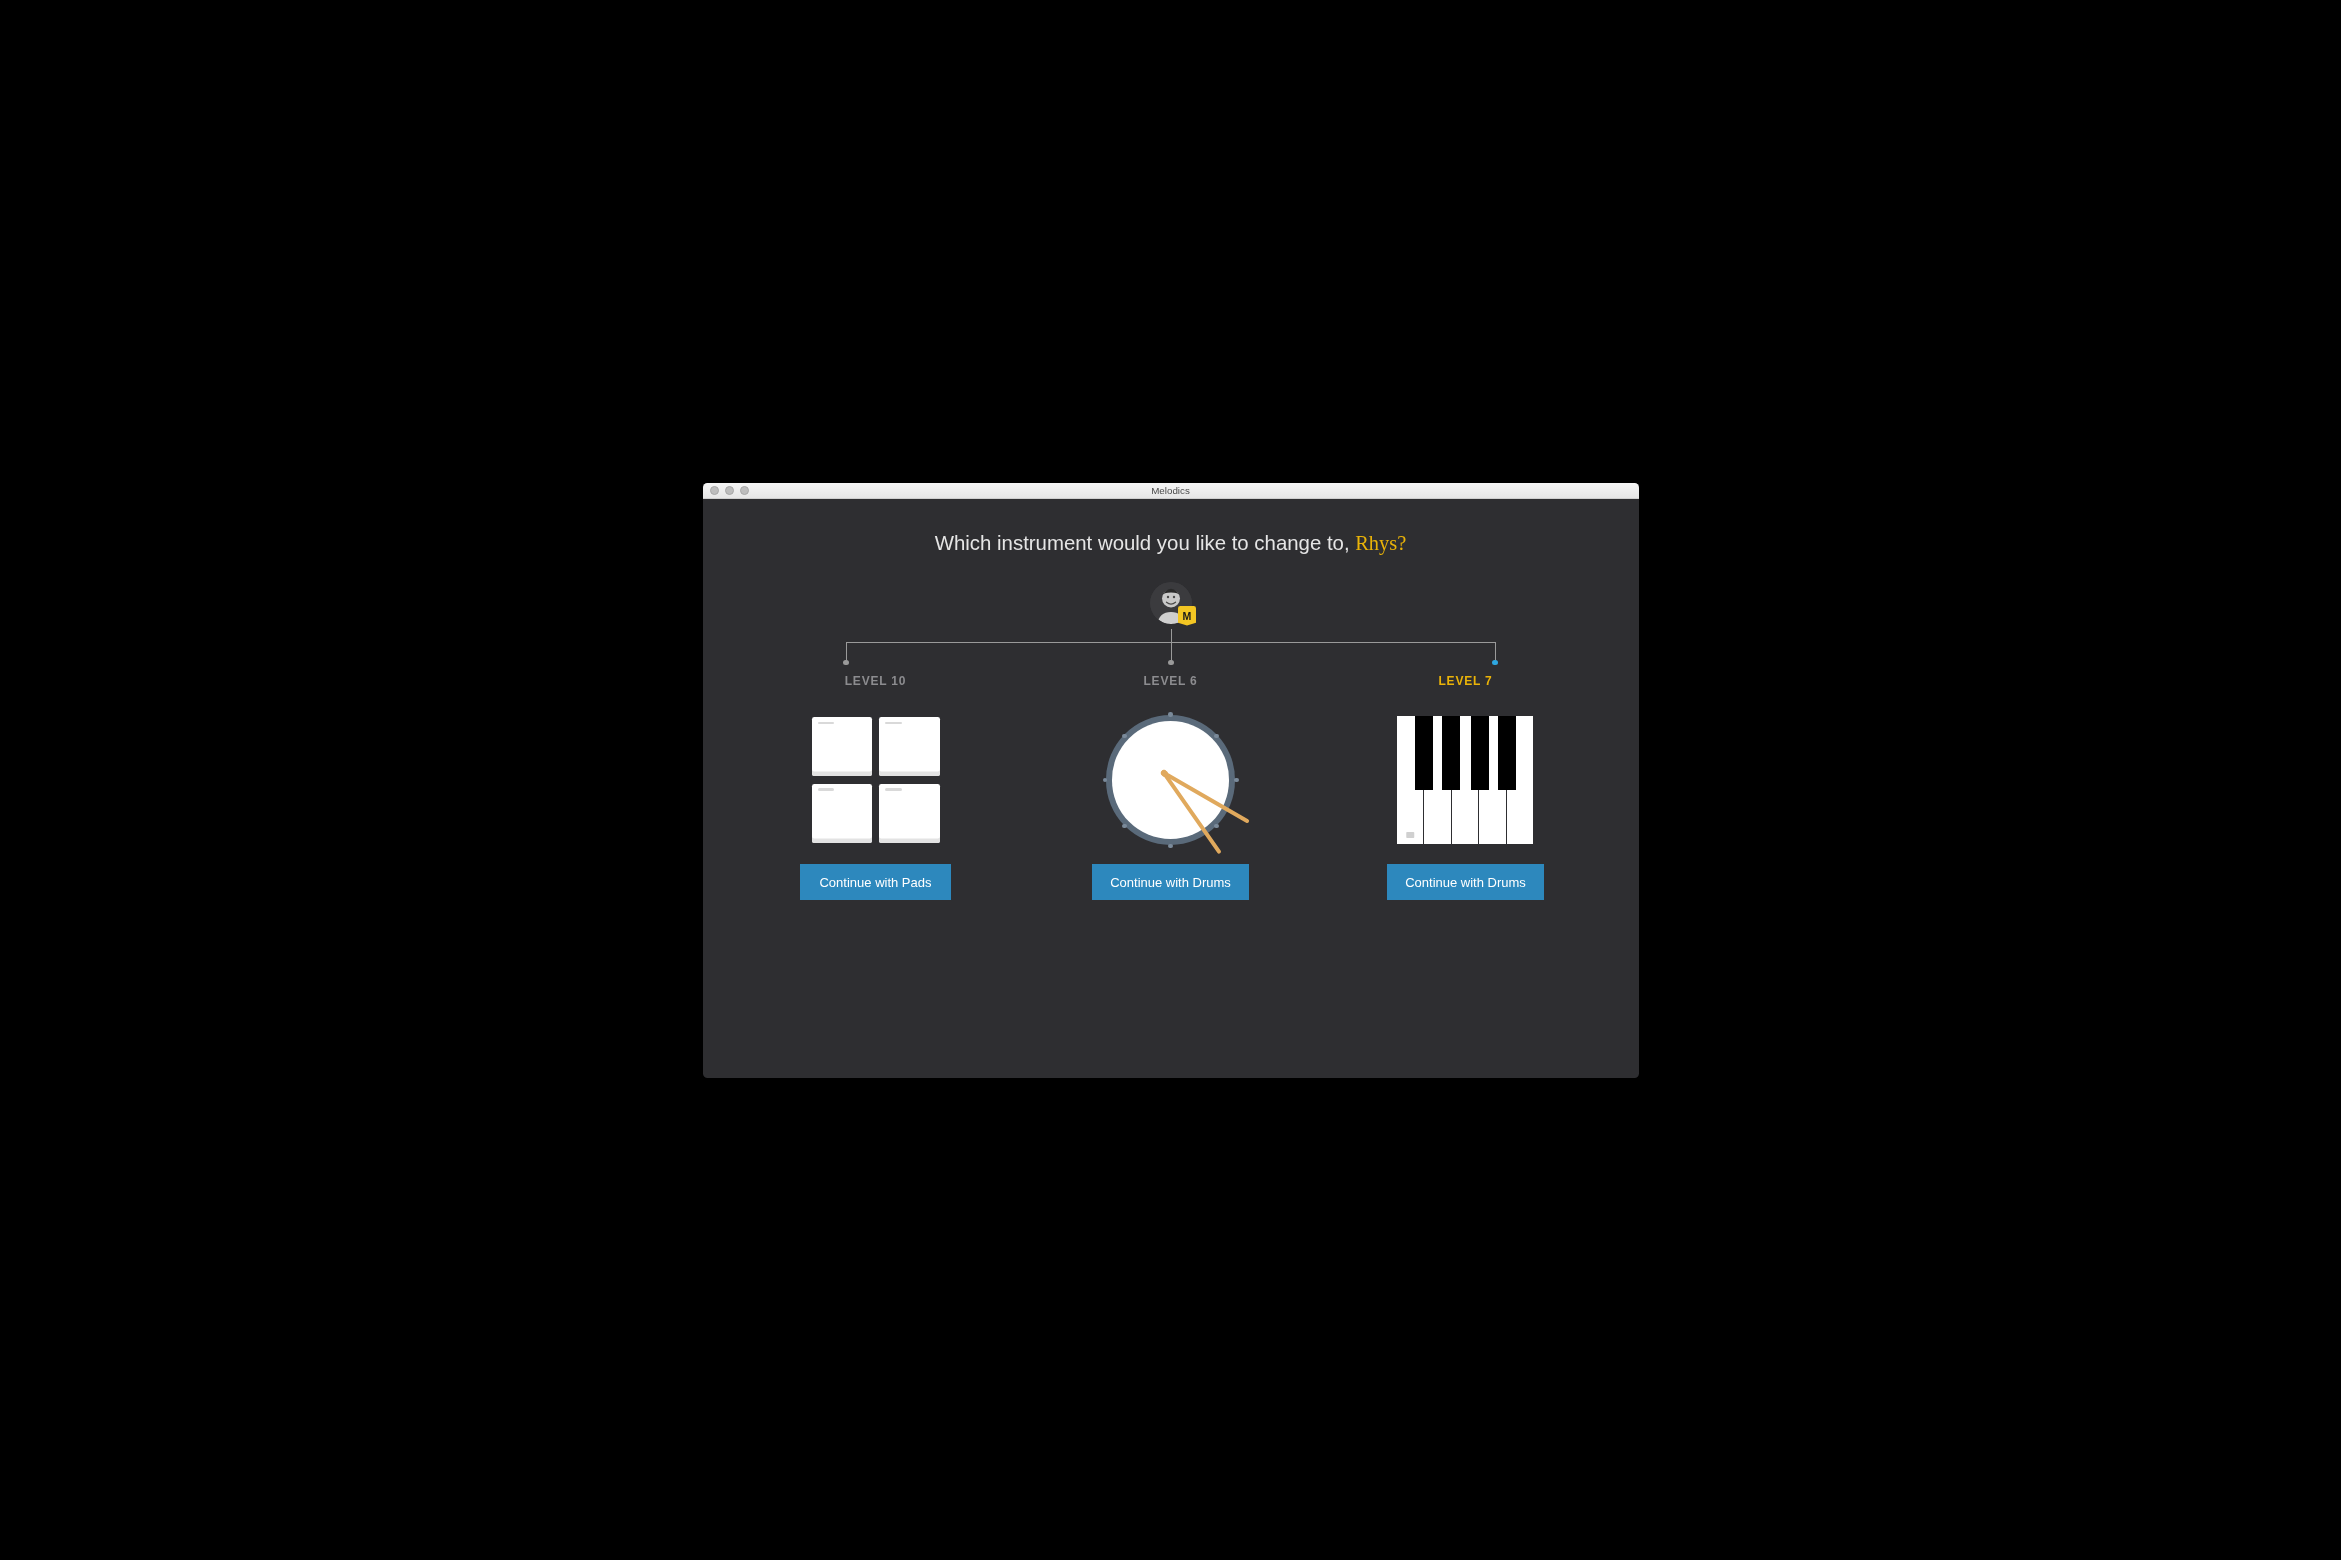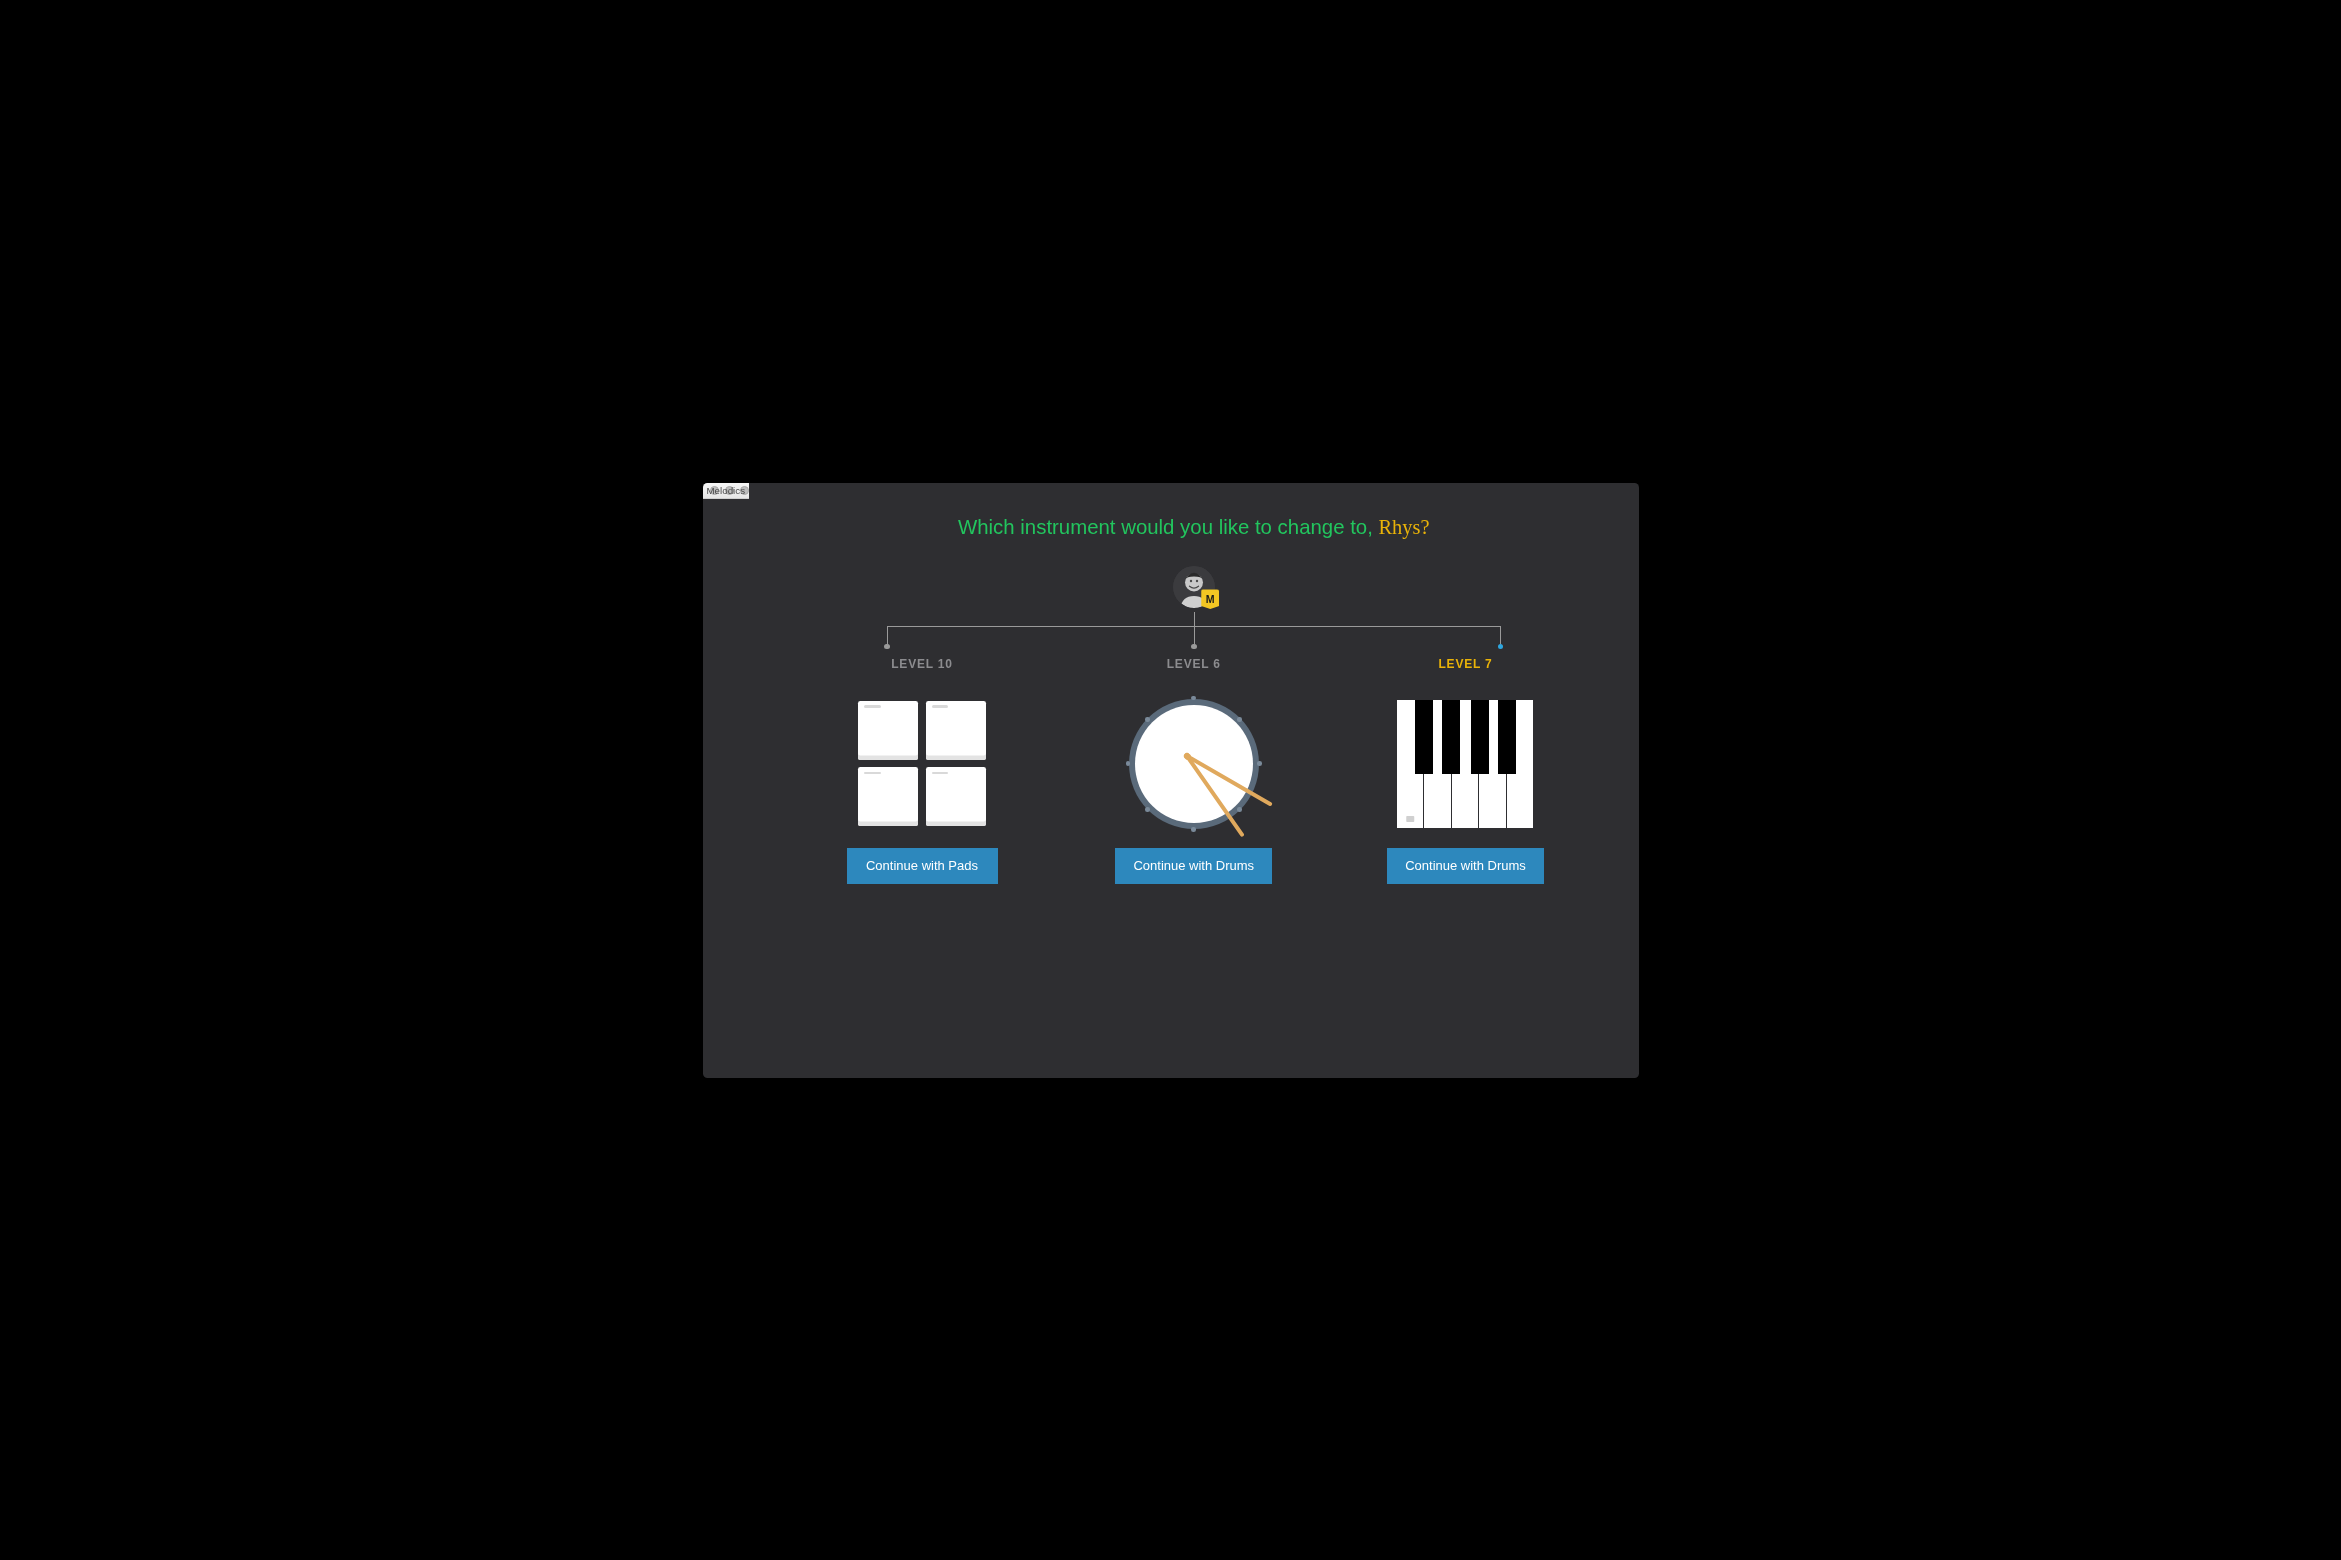--- a/index.html
+++ b/index.html
@@ -12,21 +12,21 @@
     justify-content: center;
   }
   .window {
     width: 936px;
     height: 595px;
     background: #2e2e31;
     border-radius: 4.5px;
     overflow: hidden;
     box-shadow: 0 7.5px 30px rgba(0,0,0,0.6);
     display: flex;
-    flex-direction: row;
+    flex-direction: column;
   }
   .titlebar {
     height: 16.6px;
     background: linear-gradient(#f6f6f6, #e6e6e6);
     border-bottom: 0.8px solid #cfcfcf;
     display: flex;
     align-items: center;
     position: relative;
     flex-shrink: 0;
   }
@@ -46,21 +46,21 @@
   .content {
     flex: 1;
     padding: 33px 45px 0 45px;
     position: relative;
   }
   .heading {
     text-align: center;
     font-size: 20.4px;
     font-weight: 500;
   }
-  .heading .q { color: #22c55e; }
+  .heading .q { color: #e5e5e5; }
   .heading .name { color: #eab308; font-family: Liberation Serif, serif; }
 
   
   .avatar-wrap {
     width: 42px;
     height: 42px;
     border-radius: 50%;
     margin: 27px auto 0 auto;
     position: relative;
   }

